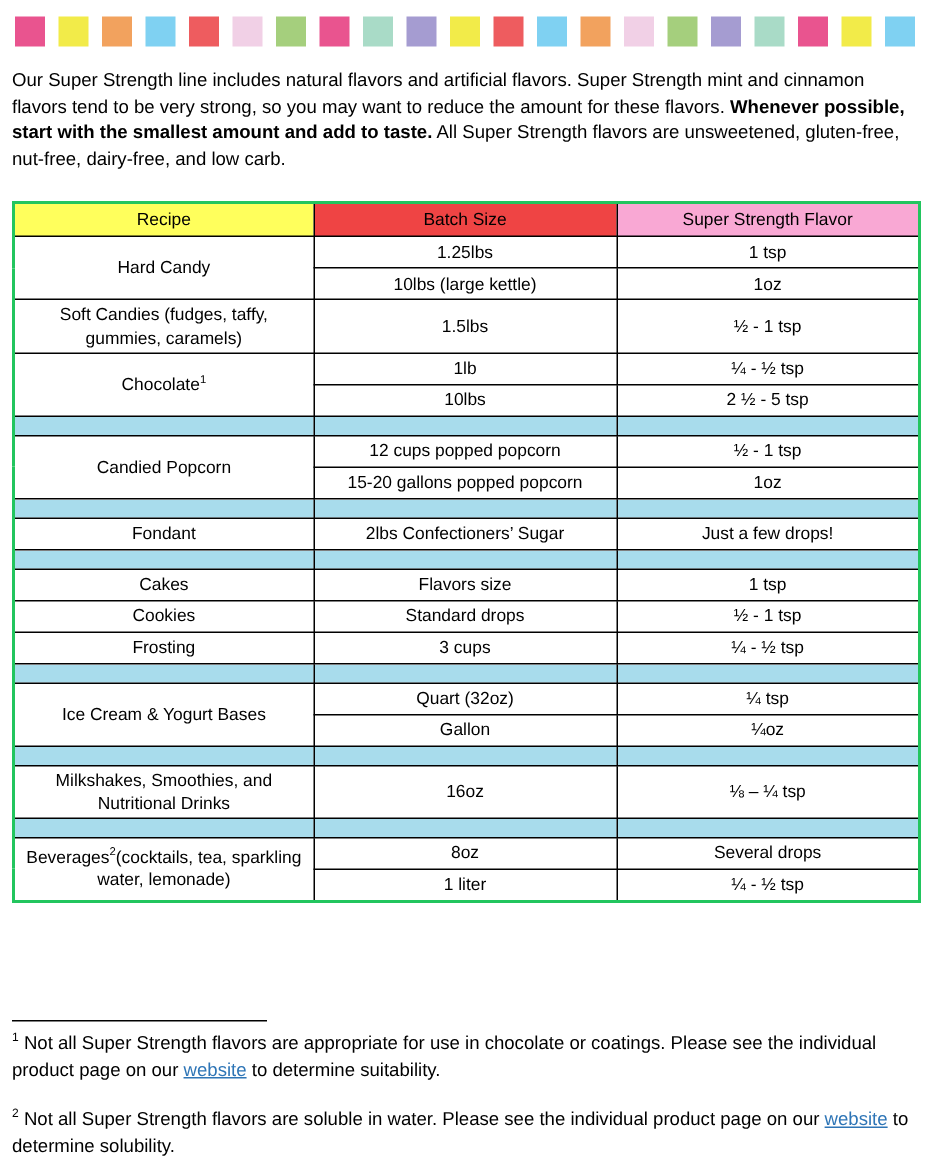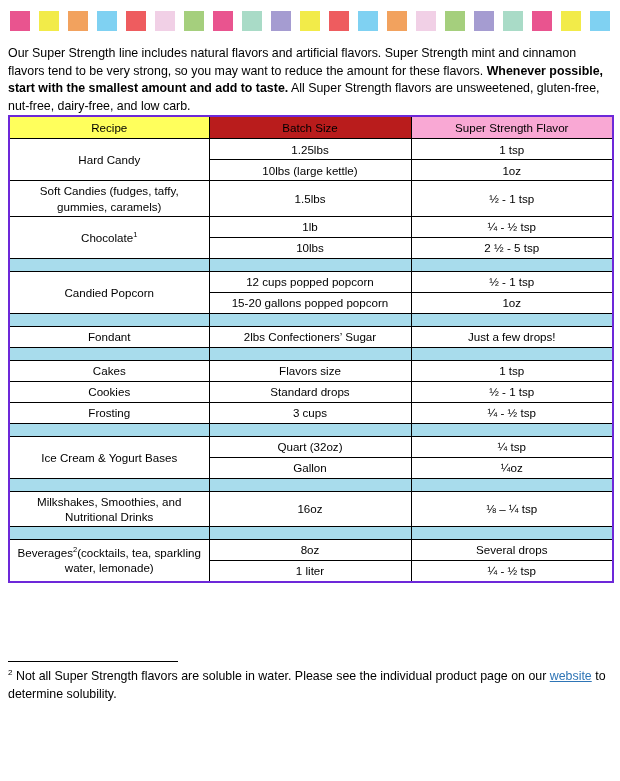--- a/index.html
+++ b/index.html
@@ -15,22 +15,22 @@
   .title-sub  { font-size:15px; font-weight:400; margin-left:6px; }
 
   .strip { display:flex; gap:9px; margin:6px 2px 12px 2px; }
   .swatch { width:20px; height:20px; flex:0 0 auto; }
 
   .intro { font-size:12.4px; line-height:1.42; margin:14px 0 0 0; width:604px; }
   .intro b { font-weight:700; }
 
   table.usage {
     border-collapse:collapse; table-layout:fixed;
-    width:604px; 
-    border:2px solid #6d28d9;
+    width:604px; margin-top:19px;
+    border:2px solid #22c55e;
     padding-left:42px;
   }
   table.usage th, table.usage td {
     border:1px solid #000; text-align:center; vertical-align:middle;
     font-size:11.6px; line-height:1.3; padding:2px 4px;
     overflow:hidden;
   }
   table.usage th { font-weight:400; height:17px; }
   td.data-cell { height:16px; }
   tr.spacer-row td { height:12px; padding:0; }
@@ -74,21 +74,21 @@
 
   <table class="usage">
     <colgroup>
       <col style="width:200px">
         <col style="width:202px">
         <col style="width:202px">
     </colgroup>
     <thead>
       <tr>
         <th style="background: rgb(255, 255, 92);">Recipe</th>
-        <th style="background: #b91c1c;">Batch Size</th>
+        <th style="background: #ef4444;">Batch Size</th>
         <th style="background: #f9a8d4;">Super Strength Flavor</th>
       </tr>
     </thead>
     <tbody id="usage-tbody">
         <tr>
           <td class="data-cell" rowspan="2">Hard Candy</td>
           <td class="data-cell">1.25lbs</td>
           <td class="data-cell">1 tsp</td>
         </tr>
         <tr>
@@ -189,16 +189,17 @@
         </tr>
         <tr>
           <td class="data-cell">1 liter</td>
           <td class="data-cell">¼ - ½ tsp</td>
         </tr>
       </tbody>
   </table>
 
   <hr class="footnote-sep">
 
+  <p class="footnote"><sup>1</sup><span> Not all Super Strength flavors are appropriate for use in chocolate or coatings. Please see the individual product page on our </span><a>website</a><span> to determine suitability.</span></p>
 
   <p class="footnote"><sup>2</sup><span> Not all Super Strength flavors are soluble in water. Please see the individual product page on our </span><a>website</a><span> to determine solubility.</span></p>
 
 </div>
 
 </body></html>

